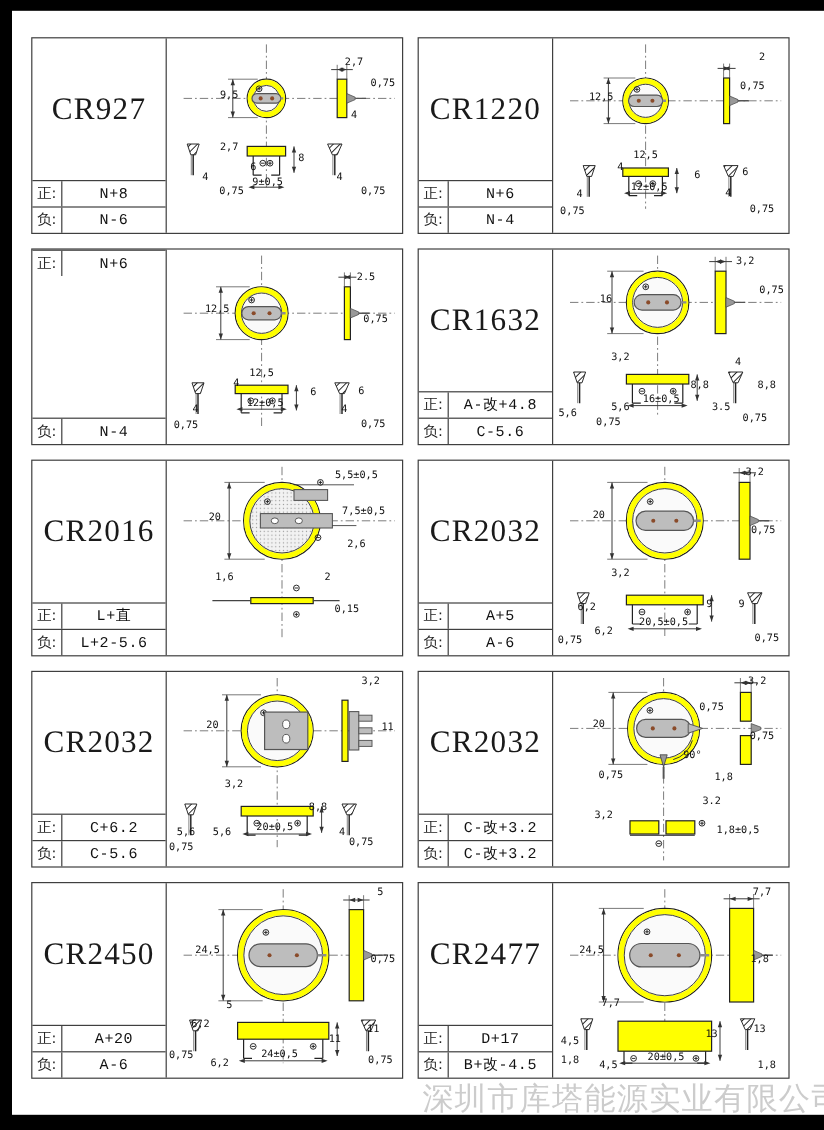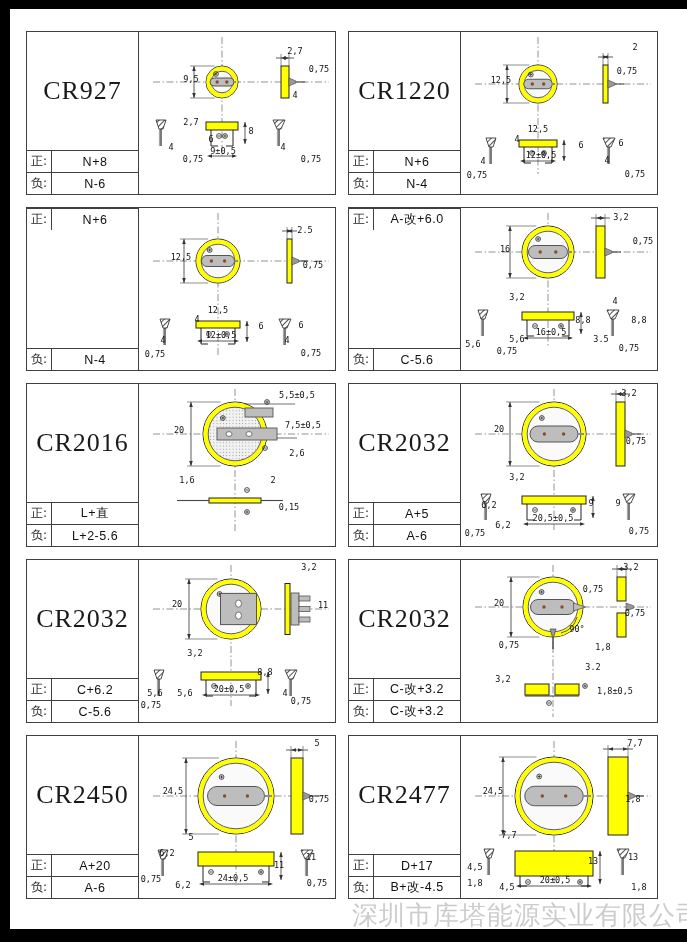--- a/index.html
+++ b/index.html
@@ -11,21 +11,21 @@
   #bar-bottom{left:0;top:929px;width:687px;height:13px;}
   .cell{position:absolute;width:310px;height:164px;border:1.5px solid #3f3f3f;background:#fff;
         display:flex;box-sizing:border-box;}
   .namebox{width:112px;border-right:1.5px solid #3f3f3f;display:flex;flex-direction:column;box-sizing:border-box;justify-content:space-between;}
   .model{flex:1;display:flex;align-items:center;justify-content:center;
          font-family:"Liberation Serif",serif;font-size:26px;color:#1a1a1a;letter-spacing:1px;}
   .prow{height:21px;border-top:1px solid #3f3f3f;display:flex;align-items:stretch;flex:none;}
   .plab{width:24px;border-right:1px solid #3f3f3f;display:flex;align-items:center;justify-content:center;
         font-size:12px;color:#222;font-family:"DejaVu Sans",sans-serif;}
   .pval{flex:1;display:flex;align-items:center;justify-content:center;
-        font-family:Liberation Sans, sans-serif;font-size:12.5px;color:#111;letter-spacing:.5px;}
+        font-family:Liberation Mono, monospace;font-size:12.5px;color:#111;letter-spacing:.5px;}
   .drawing{flex:1;position:relative;}
   .drawing svg{position:absolute;left:0;top:0;}
   #watermark{position:absolute;left:352px;top:898px;font-size:26px;letter-spacing:1px;
              color:#cccccc;font-family:"Liberation Sans",sans-serif;white-space:nowrap;}
   svg text{font-family:"DejaVu Sans Mono",monospace;fill:#111;}
 </style>
 </head>
 <body>
 
 <div id="stage">
@@ -282,23 +282,24 @@
             <text x="24" y="135" font-size="8.5" text-anchor="middle">4</text>
             <text x="16" y="149" font-size="8.5" text-anchor="middle">0,75</text>
             <text x="162" y="120" font-size="8.5" text-anchor="middle">6</text>
             <text x="148" y="135" font-size="8.5" text-anchor="middle">4</text>
             <text x="172" y="148" font-size="8.5" text-anchor="middle">0,75</text>
           </svg>
         </div>
       </div>
       <div class="cell" style="left: 348px; top: 207px;">
         <div class="namebox">
-          <div class="prow">
-            <span class="plab">正:</span>
-            <span class="pval">A-改+6.0</span>
+          <div class="model">CR1632</div>
+          <div class="prow">
+            <span class="plab">正:</span>
+            <span class="pval">A-改+4.8</span>
           </div>
           <div class="prow">
             <span class="plab">负:</span>
             <span class="pval">C-5.6</span>
           </div>
         </div>
         <div class="drawing">
           <svg width="195" height="161" viewBox="0 0 195 161">
             <defs>
               <pattern id="h3" width="4" height="4" patternUnits="userSpaceOnUse" patternTransform="rotate(45)">

